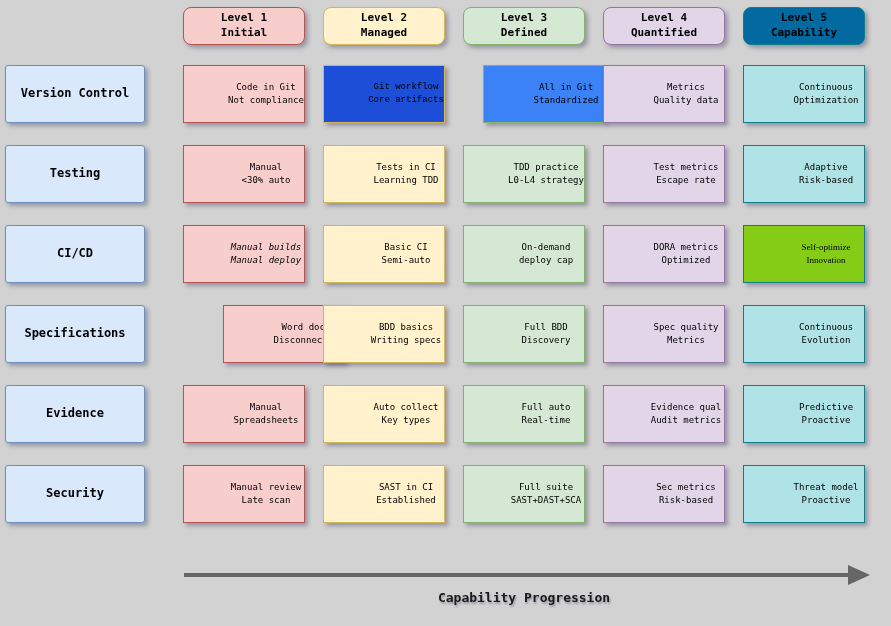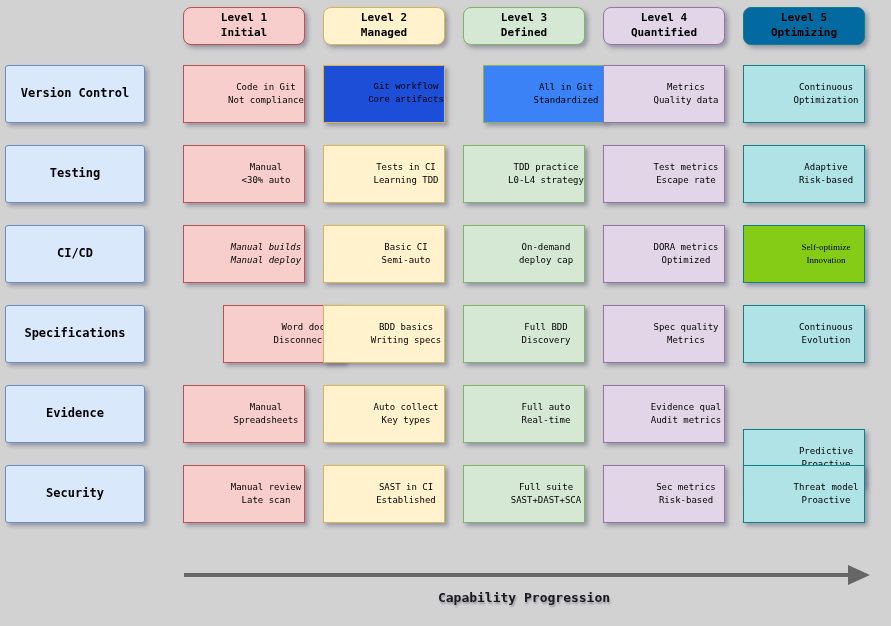--- a/index.html
+++ b/index.html
@@ -84,21 +84,21 @@
       <div class="box col-header" style="left: 463px; background: rgb(213, 232, 212); border-color: rgb(130, 179, 102);">
         <div>Level 3</div>
         <div>Defined</div>
       </div>
       <div class="box col-header" style="left: 603px; background: rgb(225, 213, 231); border-color: rgb(150, 115, 166);">
         <div>Level 4</div>
         <div>Quantified</div>
       </div>
       <div class="box col-header" style="left: 743px; background: #0369a1; border-color: rgb(14, 128, 136);">
         <div>Level 5</div>
-        <div>Optimizing</div>
+        <div>Capability</div>
       </div>
       <div class="box row-header" style="top: 65px; background: rgb(218, 232, 252); border-color: rgb(108, 142, 191);">
         <div>Version Control</div>
       </div>
       <div class="box cell" style="left: 183px; top: 65px; background: rgb(248, 206, 204); border-color: rgb(184, 84, 80);">
         <div>Code in Git</div>
         <div>Not compliance</div>
       </div>
       <div class="box cell" style="left: 323px; top: 65px; background: #1d4ed8; border-color: rgb(214, 182, 86); font-family: Liberation Mono, monospace;">
         <div>Git workflow</div>
@@ -197,21 +197,21 @@
         <div>Key types</div>
       </div>
       <div class="box cell" style="left: 463px; top: 385px; background: rgb(213, 232, 212); border-color: rgb(130, 179, 102);">
         <div>Full auto</div>
         <div>Real-time</div>
       </div>
       <div class="box cell" style="left: 603px; top: 385px; background: rgb(225, 213, 231); border-color: rgb(150, 115, 166);">
         <div>Evidence qual</div>
         <div>Audit metrics</div>
       </div>
-      <div class="box cell" style="left: 743px; top: 385px; background: rgb(176, 227, 230); border-color: rgb(14, 128, 136); margin-top: 44px;">
+      <div class="box cell" style="left: 743px; top: 385px; background: rgb(176, 227, 230); border-color: rgb(14, 128, 136);">
         <div>Predictive</div>
         <div>Proactive</div>
       </div>
       <div class="box row-header" style="top: 465px; background: rgb(218, 232, 252); border-color: rgb(108, 142, 191);">
         <div>Security</div>
       </div>
       <div class="box cell" style="left: 183px; top: 465px; background: rgb(248, 206, 204); border-color: rgb(184, 84, 80);">
         <div>Manual review</div>
         <div>Late scan</div>
       </div>

